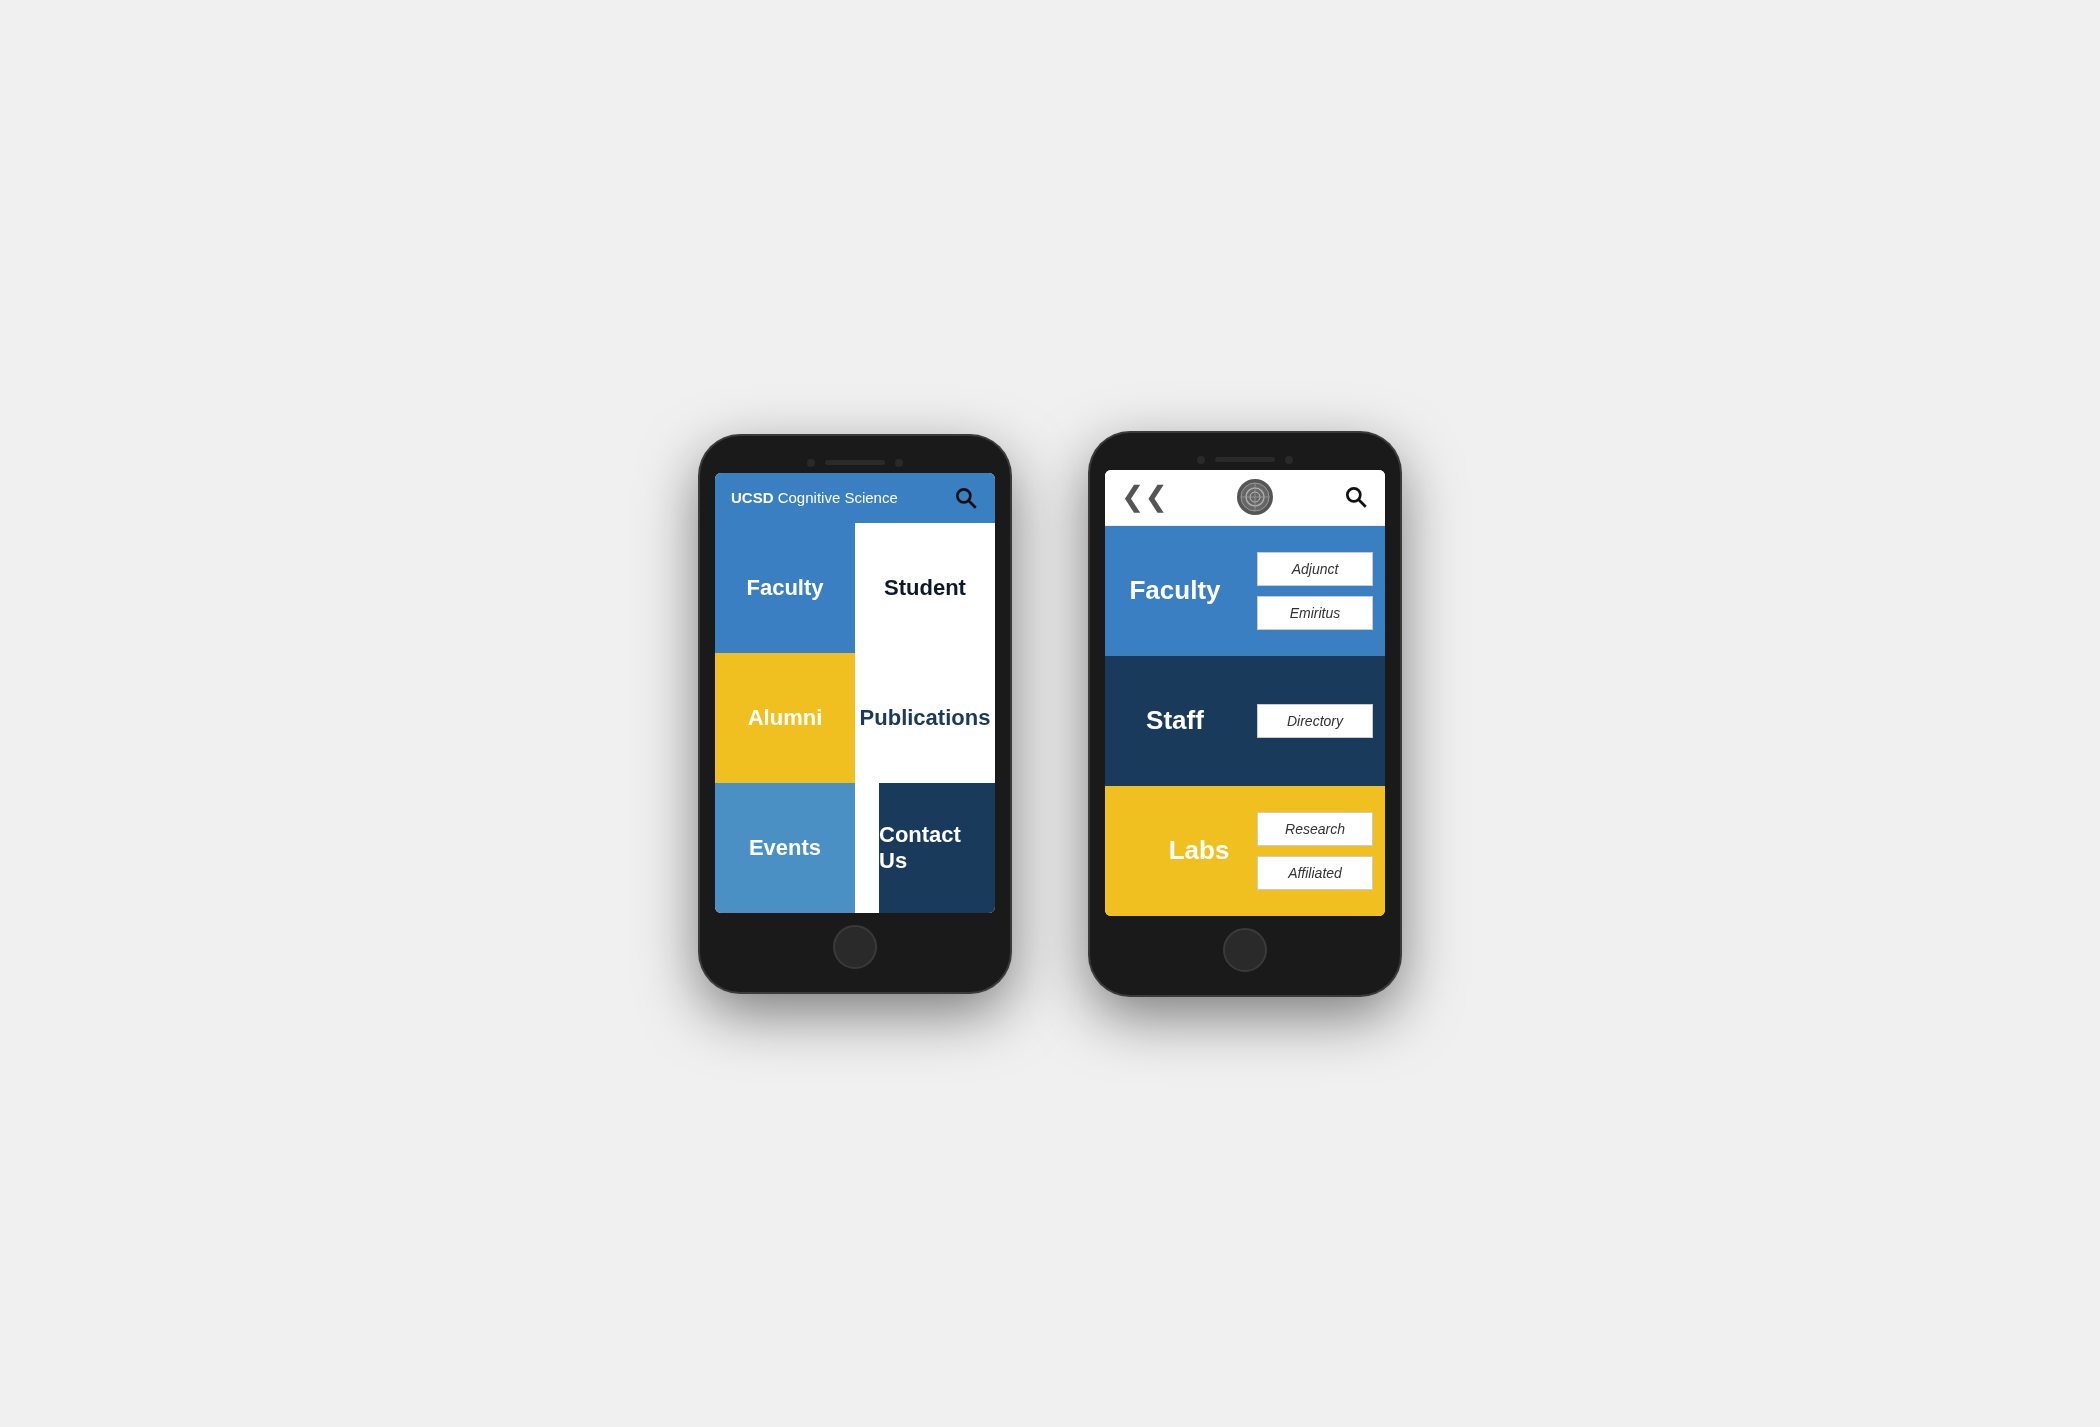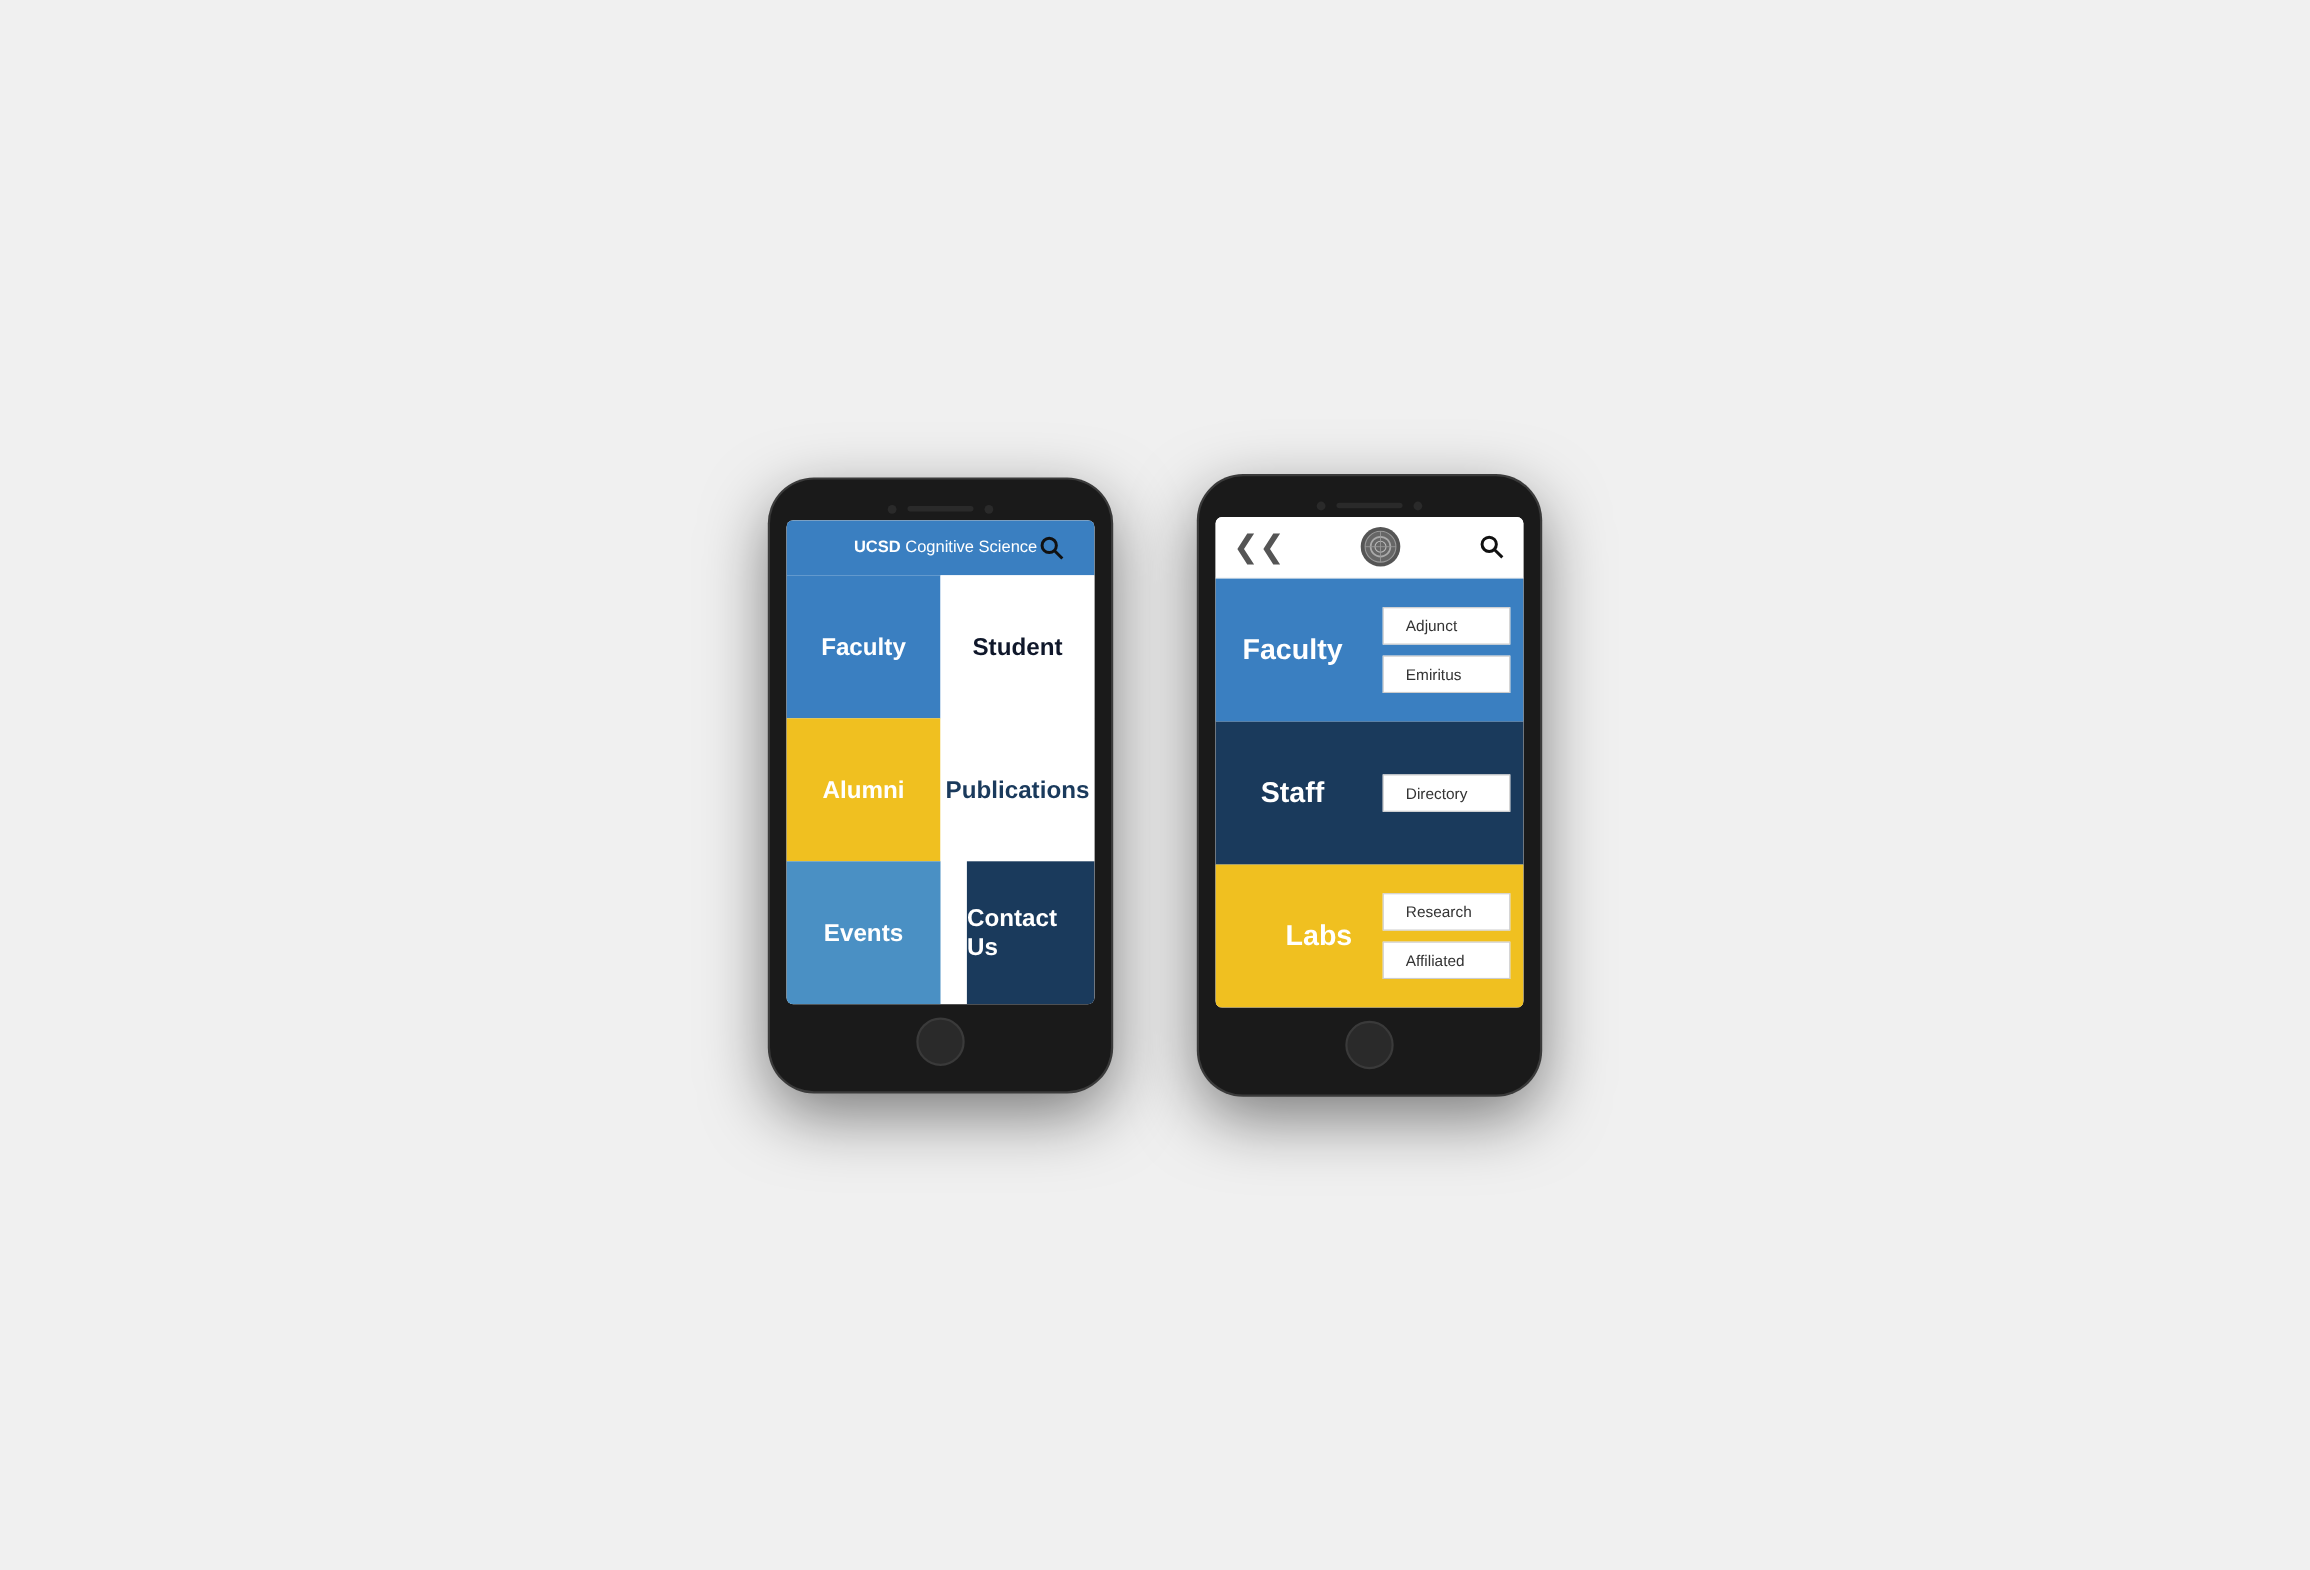--- a/index.html
+++ b/index.html
@@ -61,23 +61,23 @@
       height: 44px;
       border-radius: 50%;
       background: #2a2a2a;
       border: 2px solid #3a3a3a;
     }
 
     
     .app-header {
       background: #3a7fc1;
       display: flex;
-      justify-content: flex-end;
-      align-items: center;
-      padding: 12px 26px;
+      justify-content: space-between;
+      align-items: center;
+      padding: 12px 16px;
     }
     .app-title {
       color: white;
       font-size: 15px;
       font-weight: 400;
     }
     .app-title strong {
       font-weight: 700;
     }
     .search-icon-svg {
@@ -165,22 +165,23 @@
     }
 
     .sub-btn {
       background: white;
       border: 1.5px solid #ccc;
       padding: 8px 20px;
       font-size: 14px;
       font-weight: 500;
       cursor: pointer;
       width: 100%;
-      text-align: left;
+      text-align: center;
       color: #333;
+      font-style: italic;
     }
 
     .section-faculty { background: #3a7fc1; }
     .section-faculty .sub-section-label { color: white; }
 
     .section-staff { background: #1a3a5c; }
     .section-staff .sub-section-label { color: white; }
 
     .section-labs { background: #f0c020; }
     .section-labs .sub-section-label { color: white; padding-left: 48px; }

